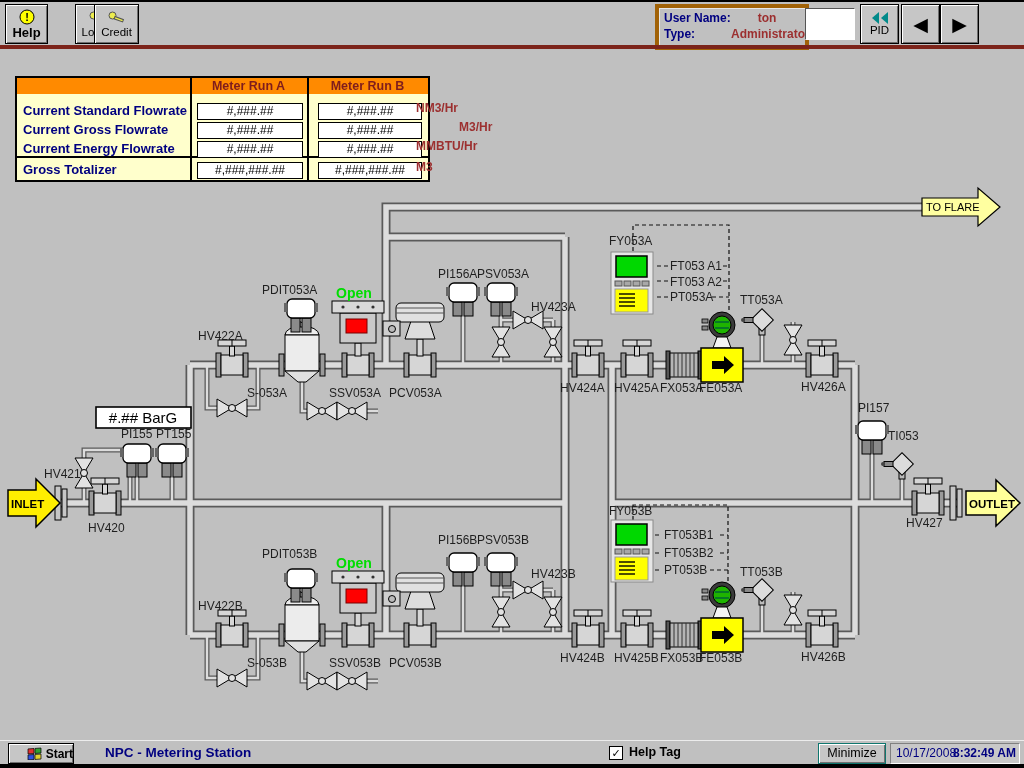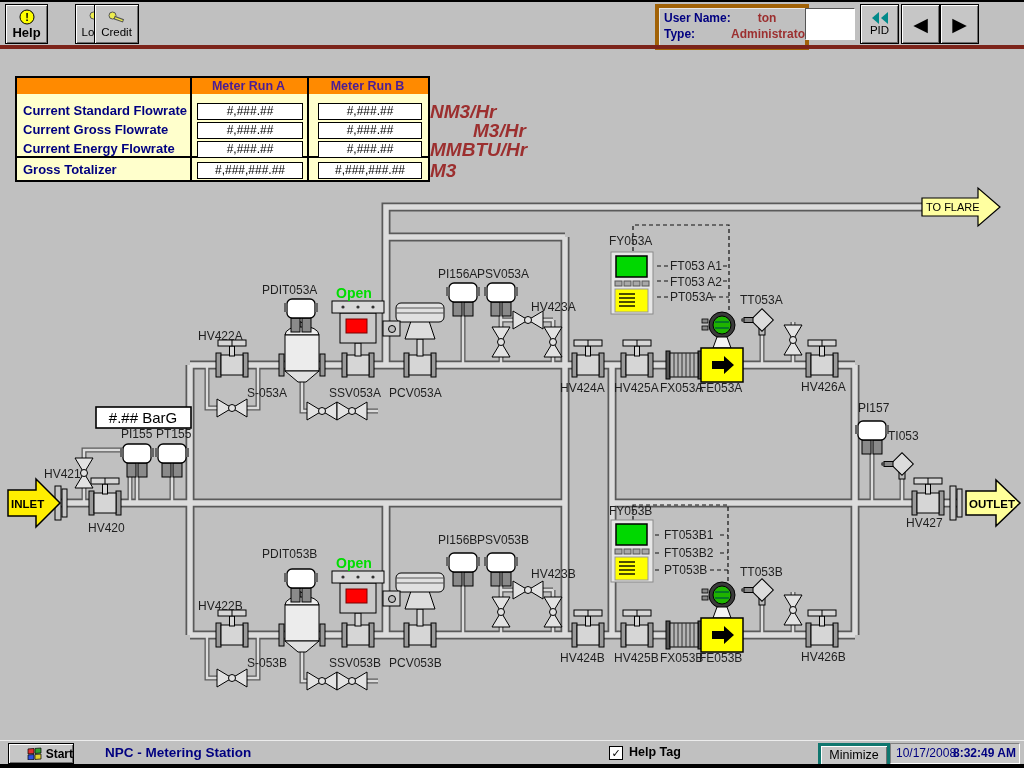--- a/index.html
+++ b/index.html
@@ -30,42 +30,42 @@
   .uvalue{width:72px;text-align:center;font-weight:bold;color:#9c2f2f;}
   #whitebox{top:6px;left:805px;width:48px;height:30px;background:#fff;
         border:1px solid #555;border-right-color:#fff;border-bottom-color:#fff;}
   #btn-pid{left:860px;width:37px;}
   .navbtn{font-size:19px;font-weight:bold;justify-content:center;}
   #btn-prev{left:901px;width:37px;}
   #btn-next{left:940px;width:37px;}
   
   #meter-table{top:76px;left:15px;width:411px;height:102px;background:#ffffcc;border:2px solid #000;}
   #mt-header{position:absolute;top:0;left:0;right:0;height:16px;background:#ff8a00;}
-  .mt-col{position:absolute;top:1px;font-size:12.5px;font-weight:bold;color:#4c1d95;text-align:center;}
+  .mt-col{position:absolute;top:1px;font-size:12.5px;font-weight:bold;color:#7f1d1d;text-align:center;}
   #mt-colA{left:173px;width:117px;}
   #mt-colB{left:292px;width:117px;}
   .vdiv{position:absolute;top:0;bottom:0;width:2px;background:#000;}
   #vdiv1{left:173px;}#vdiv2{left:290px;}
   #hdiv{position:absolute;left:0;right:0;top:78px;height:2px;background:#000;}
   .mt-row-label{position:absolute;left:6px;font-size:13px;font-weight:bold;color:#000080;white-space:nowrap;}
   .mt-box{position:absolute;width:104px;height:15px;background:#fff;border:1px solid #000;
           font-size:12px;color:#000;text-align:center;line-height:15px;}
   .boxA{left:180px;} .boxB{left:301px;width:102px;}
-  .unit{position:absolute;left:430px;font-size:19px;font-weight:bold;color:#9c2f2f;white-space:nowrap;font-style:italic;}
+  .unit{position:absolute;left:416px;font-size:12px;font-weight:bold;color:#9c2f2f;white-space:nowrap;}
   
   #statusbar{top:740px;left:0;width:1024px;height:24px;background:#c0c0c0;border-top:1px solid #ececec;}
   #btn-start{position:absolute;left:8px;top:2px;width:64px;height:19px;background:#c6c6c6;
       border:1px solid #000;box-shadow:inset 1px 1px 0 #fff, inset -1px -1px 0 #707070;
       display:flex;align-items:center;justify-content:flex-end;gap:4px;font-size:12px;font-weight:bold;}
   #station-name{position:absolute;left:105px;top:4px;font-size:13.5px;font-weight:bold;color:#000080;}
   #showtag-box{position:absolute;left:609px;top:5px;width:12px;height:12px;background:#fff;
       border:1px solid #000;font-size:11px;line-height:12px;text-align:center;font-weight:bold;}
   #showtag-label{position:absolute;left:629px;top:4px;font-size:12.5px;font-weight:bold;color:#000;}
   #btn-minimize{position:absolute;left:818px;top:2px;width:66px;height:19px;background:#c6c6c6;
-      border:3px solid #0f766e;box-shadow:inset 1px 1px 0 #fff, inset -1px -1px 0 #707070;
+      border:1px solid #0f766e;box-shadow:inset 1px 1px 0 #fff, inset -1px -1px 0 #707070;
       font-size:12.5px;text-align:center;line-height:18px;}
   #datetime-box{position:absolute;left:890px;top:2px;width:128px;height:19px;background:#c8c8c8;
       border:1px solid #808080;border-bottom-color:#fff;border-right-color:#fff;
       font-size:12px;color:#000080;overflow:hidden;}
   #dt-date{position:absolute;left:5px;top:2px;white-space:nowrap;}
   #dt-time{position:absolute;left:62px;top:2px;white-space:nowrap;font-weight:bold;}
   #botblack{top:764px;left:0;width:1024px;height:4px;background:#000;}
   
   #diagram{top:185px;left:0;}
   .po{fill:none;stroke:#5a5a5a;stroke-width:9;}

